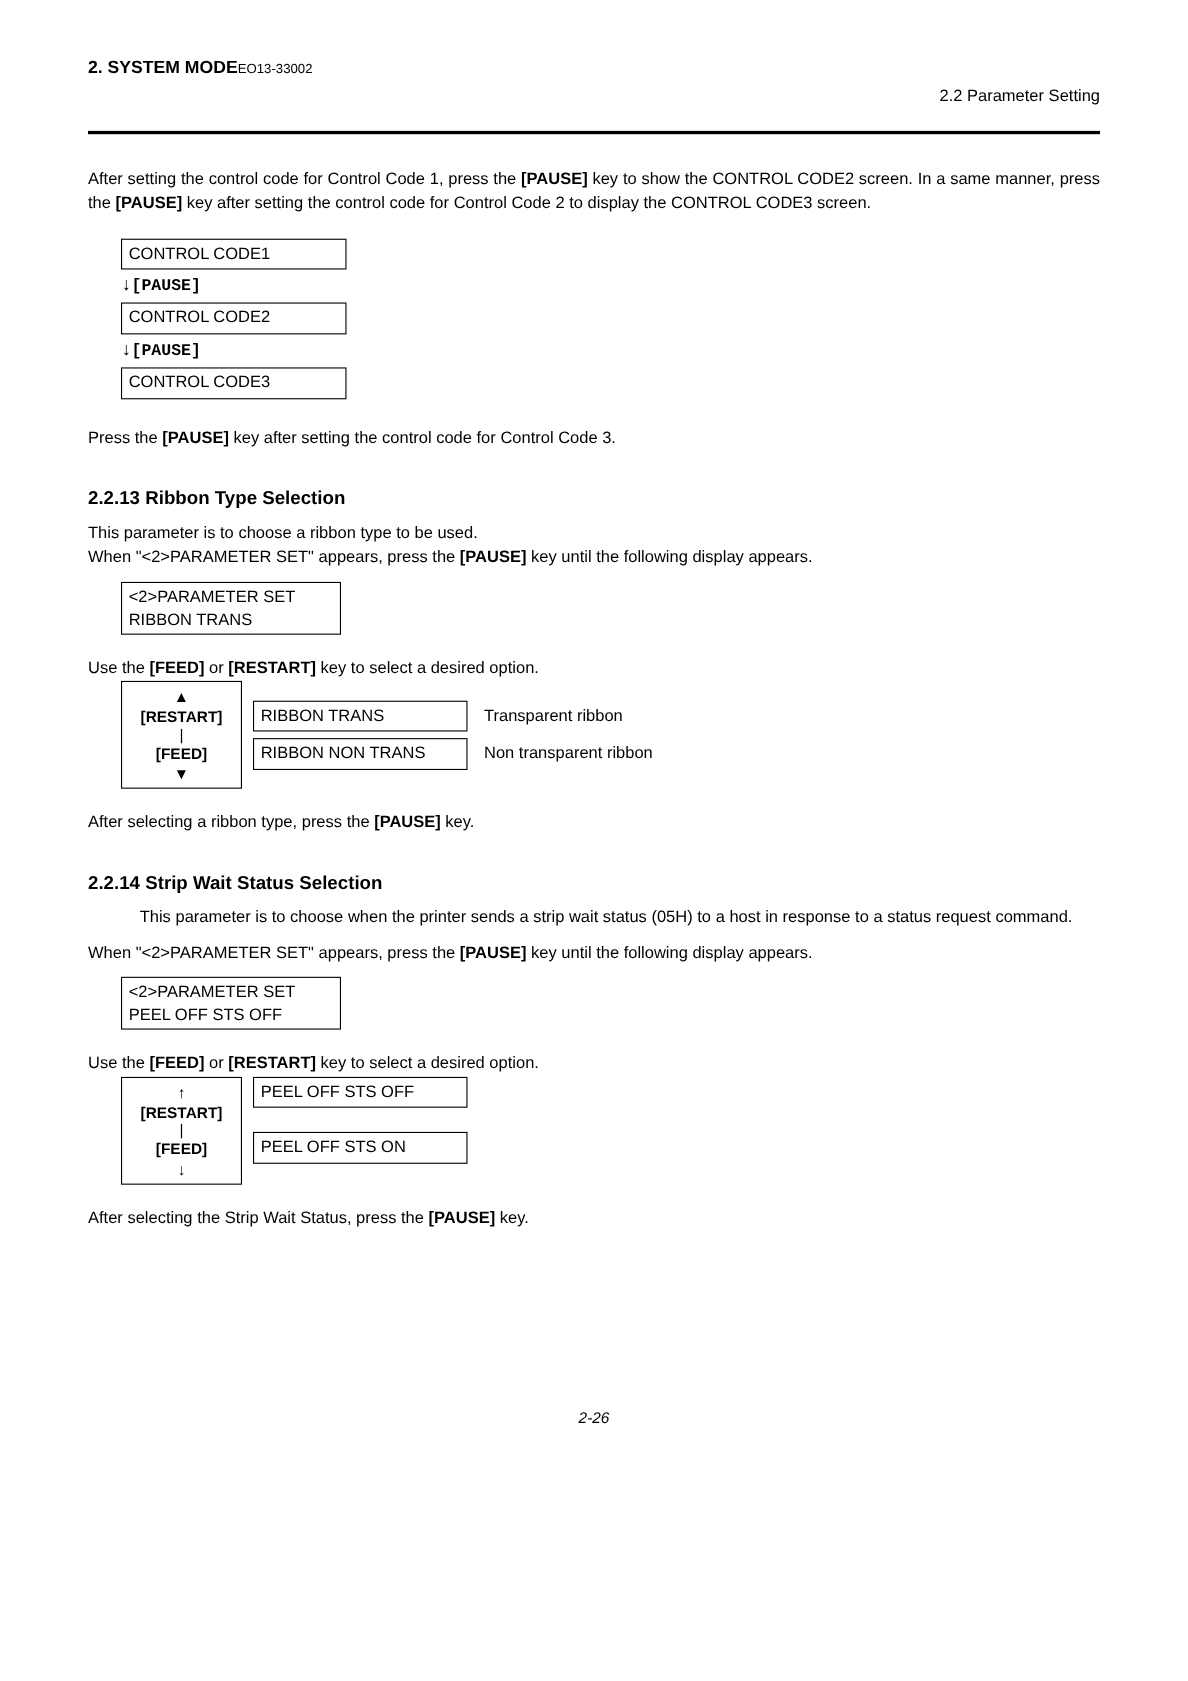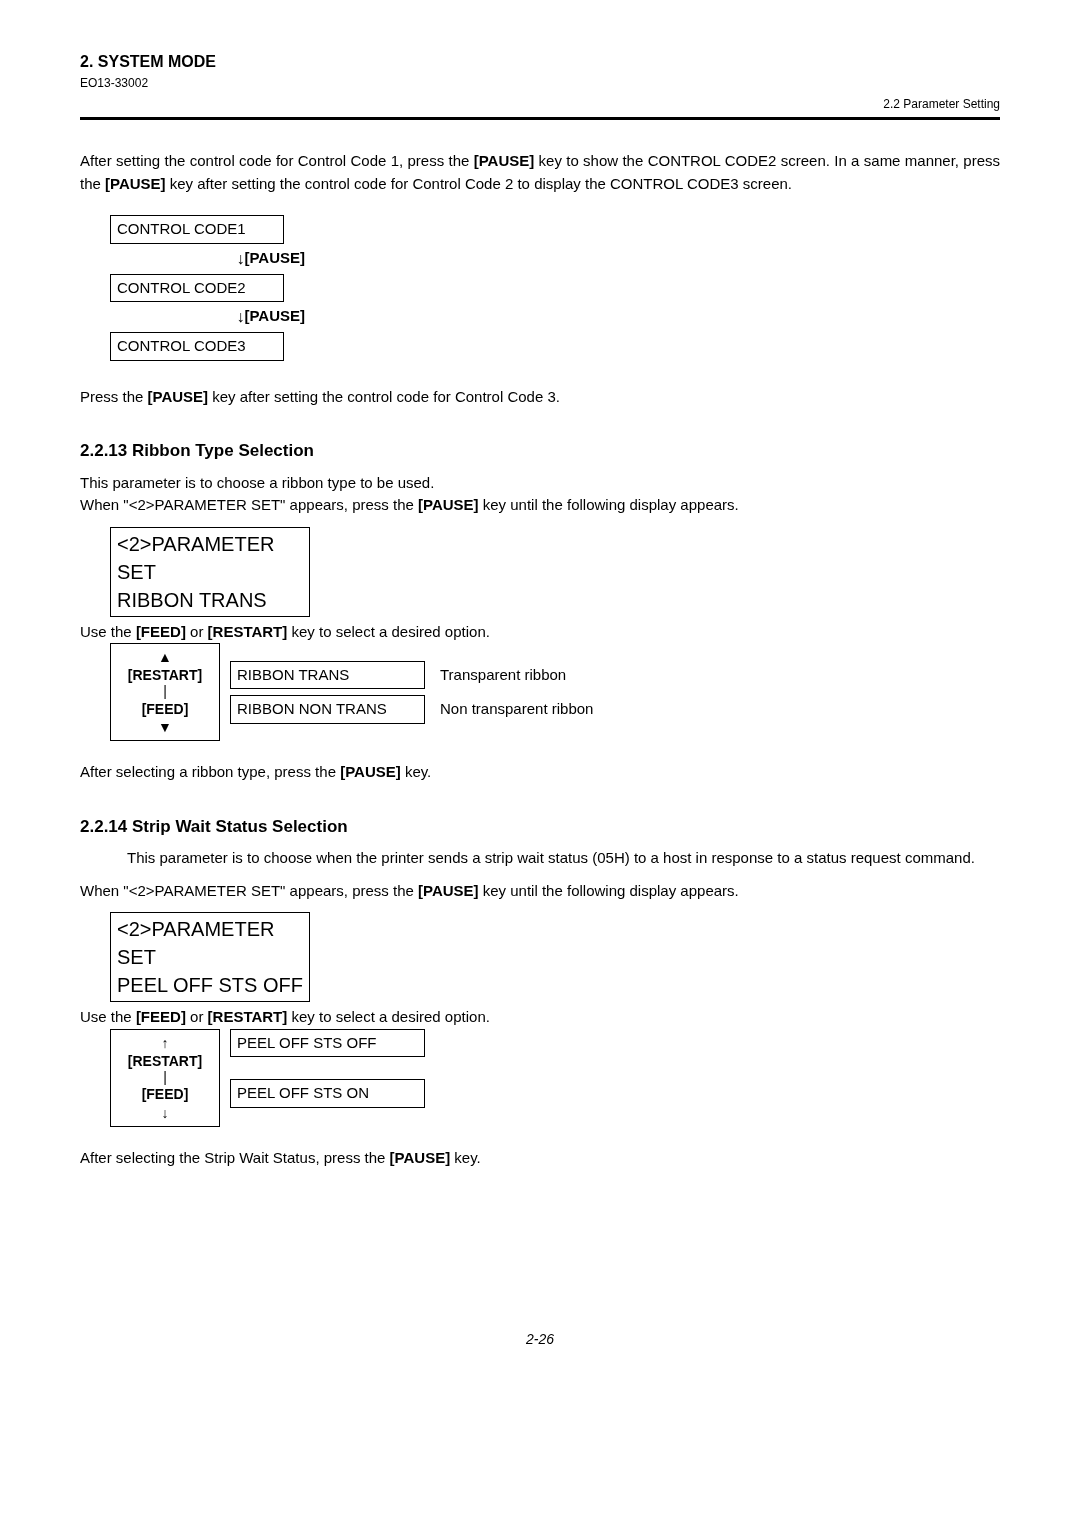--- a/index.html
+++ b/index.html
@@ -15,34 +15,33 @@
       padding: 50px 80px;
       font-size: 15px;
       line-height: 1.5;
       color: #000;
     }
     .header-row {
       display: flex;
       justify-content: flex-start;
       align-items: baseline;
       margin-bottom: 3px;
-      flex-direction: column;
     }
     .header-title {
       font-weight: bold;
       font-size: 16px;
     }
     .header-code {
       font-size: 12px;
     }
     .header-subrow {
       display: flex;
       justify-content: flex-end;
-      font-size: 12px;
-      margin-bottom: 4px;
+      font-size: 15px;
+      margin-bottom: 19px;
       align-items: flex-end;
     }
     .thick-hr {
       border: none;
       border-top: 3px solid #000;
       margin-bottom: 30px;
     }
     .para {
       text-align: justify;
       margin-bottom: 10px;
@@ -50,47 +49,48 @@
     .para-indent {
       margin-bottom: 20px;
     }
     .flow-block {
       margin-left: 30px;
       margin-bottom: 25px;
     }
     .code-box {
       border: 1px solid #000;
       padding: 2px 6px;
-      width: 174px;
+      width: 205px;
       font-size: 15px;
     }
     .pause-step {
       width: 195px;
-      text-align: right;
+      text-align: left;
       padding: 3px 0;
       font-weight: bold;
+      font-family: Liberation Mono, monospace;
     }
     .pause-arrow {
       font-size: 16px;
       vertical-align: middle;
     }
     .section-heading {
       font-weight: bold;
       font-size: 17px;
       margin-top: 30px;
       margin-bottom: 8px;
     }
     .param-box {
       border: 1.5px solid #000;
       padding: 2px 6px;
       width: 200px;
       margin-left: 30px;
       margin-top: 10px;
-      margin-bottom: 4px;
-      font-size: 20px;
+      margin-bottom: 20px;
+      font-size: 15px;
       line-height: 1.4;
     }
     .option-block {
       display: flex;
       align-items: center;
       margin-left: 30px;
       margin-bottom: 20px;
       gap: 10px;
     }
     .nav-arrows {

